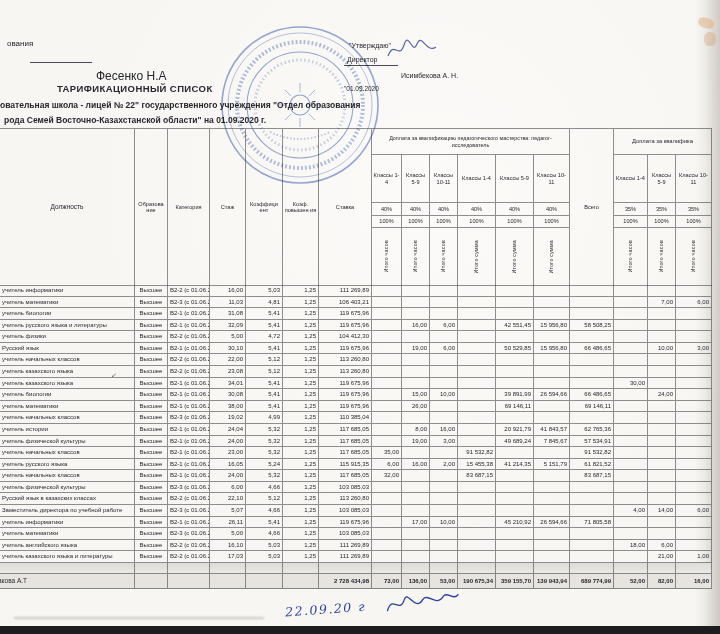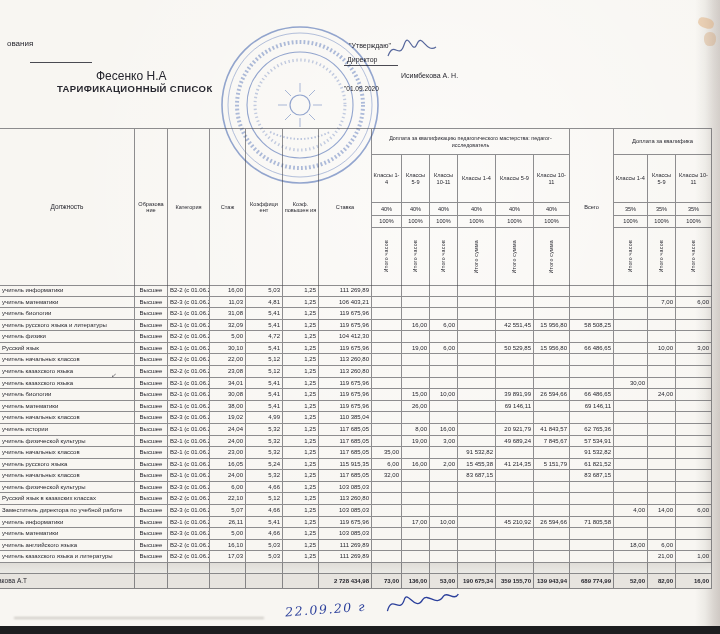--- a/index.html
+++ b/index.html
@@ -76,20 +76,22 @@
   <div class="t approve">"Утверждаю"</div>
   <div class="t director">Директор</div>
   <svg class="sig-top" width="60" height="26">
     <path d="M2 18 C8 2 13 22 18 7 S26 18 31 6 S40 16 50 9" fill="none" stroke="#3a4d8c" stroke-width="1.2" opacity=".85"></path>
   </svg>
   <div class="sign-line-right"></div>
   <div class="t dir-name">Исимбекова А. Н.</div>
   <div class="t appr-date">"01.09.2020</div>
 
   <div class="t title">ТАРИФИКАЦИОННЫЙ СПИСОК</div>
+  <div class="t sub1">овательная школа - лицей № 22" государственного учреждения "Отдел образования</div>
+  <div class="t sub2">рода Семей Восточно-Казахстанской области" на 01.09.2020 г.</div>
 
   <svg class="stamp" width="164" height="170" viewBox="0 0 164 170">
     <g fill="none" stroke="#3f63b5">
       <circle cx="82" cy="85" r="78" stroke-width="1.6"></circle>
       <circle cx="82" cy="85" r="72" stroke-width=".7"></circle>
       <circle cx="82" cy="85" r="53" stroke-width="1.1"></circle>
       <circle cx="82" cy="85" r="63" stroke-width="4" stroke-dasharray="1.8 2.2" opacity=".75"></circle>
       <circle cx="82" cy="85" r="45" stroke-width="3" stroke-dasharray="1.4 2.6" opacity=".55"></circle>
       <circle cx="82" cy="85" r="10" stroke-width="1.2"></circle>
       <g stroke-width="1" opacity=".8">

